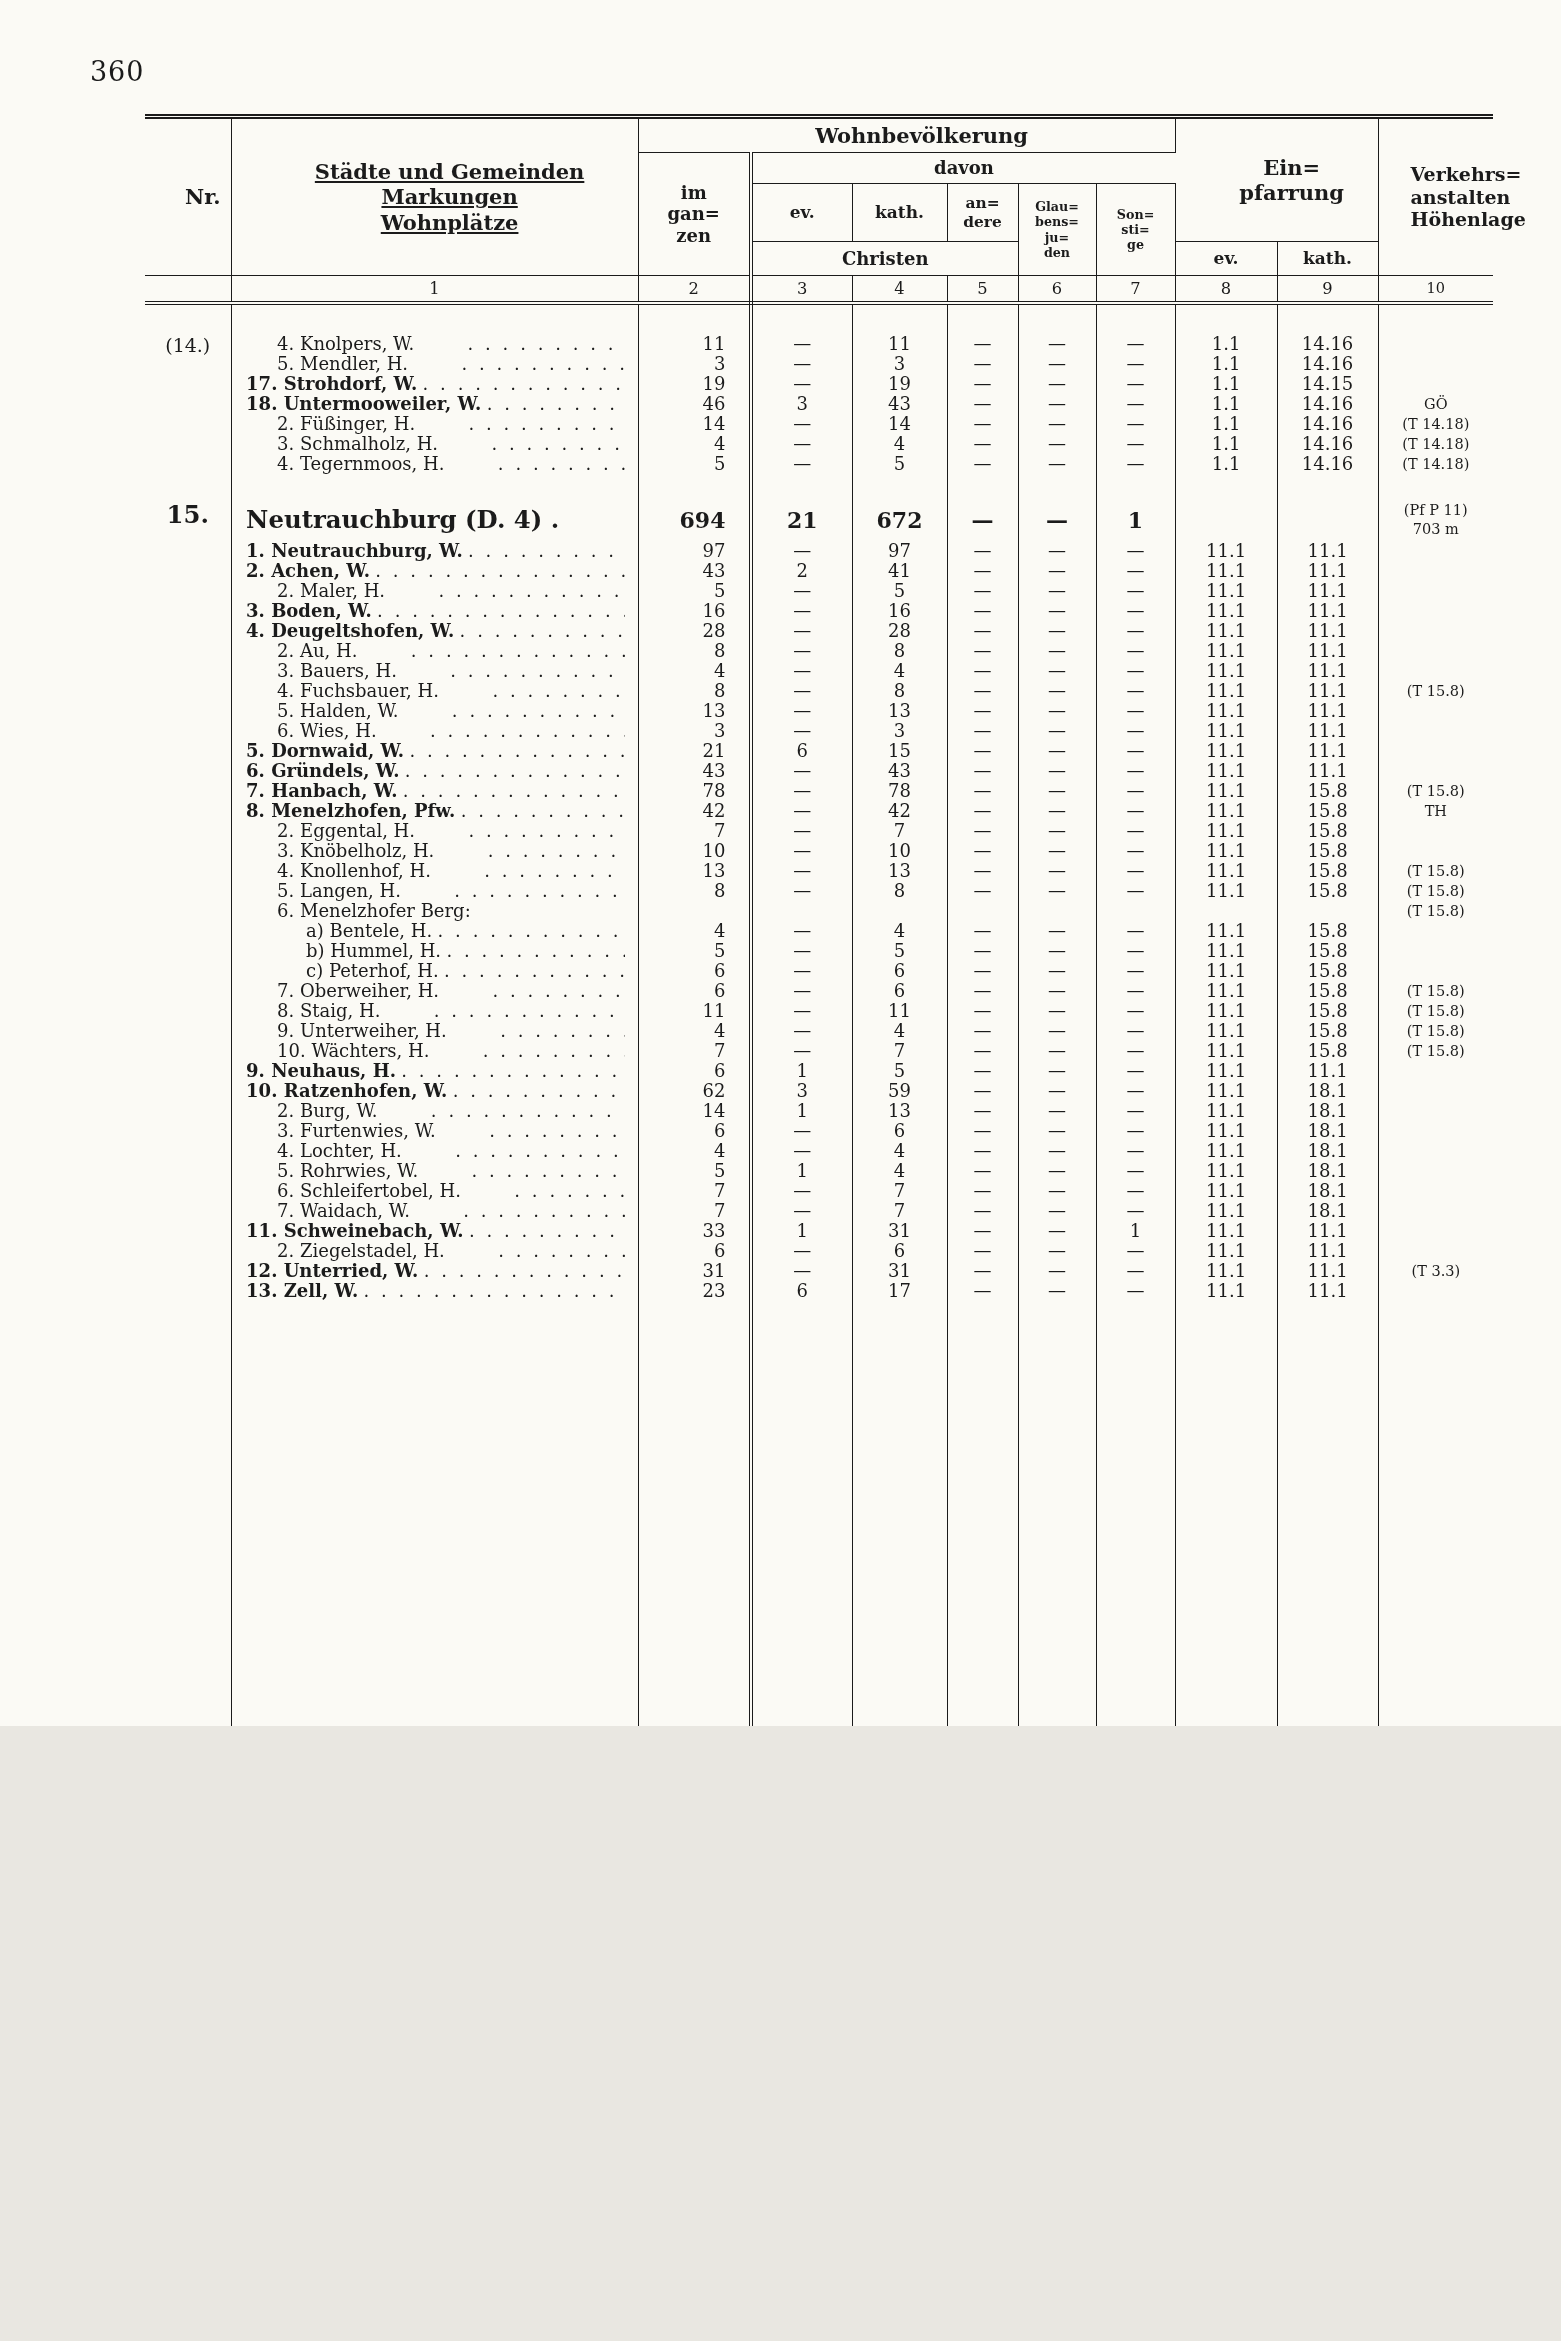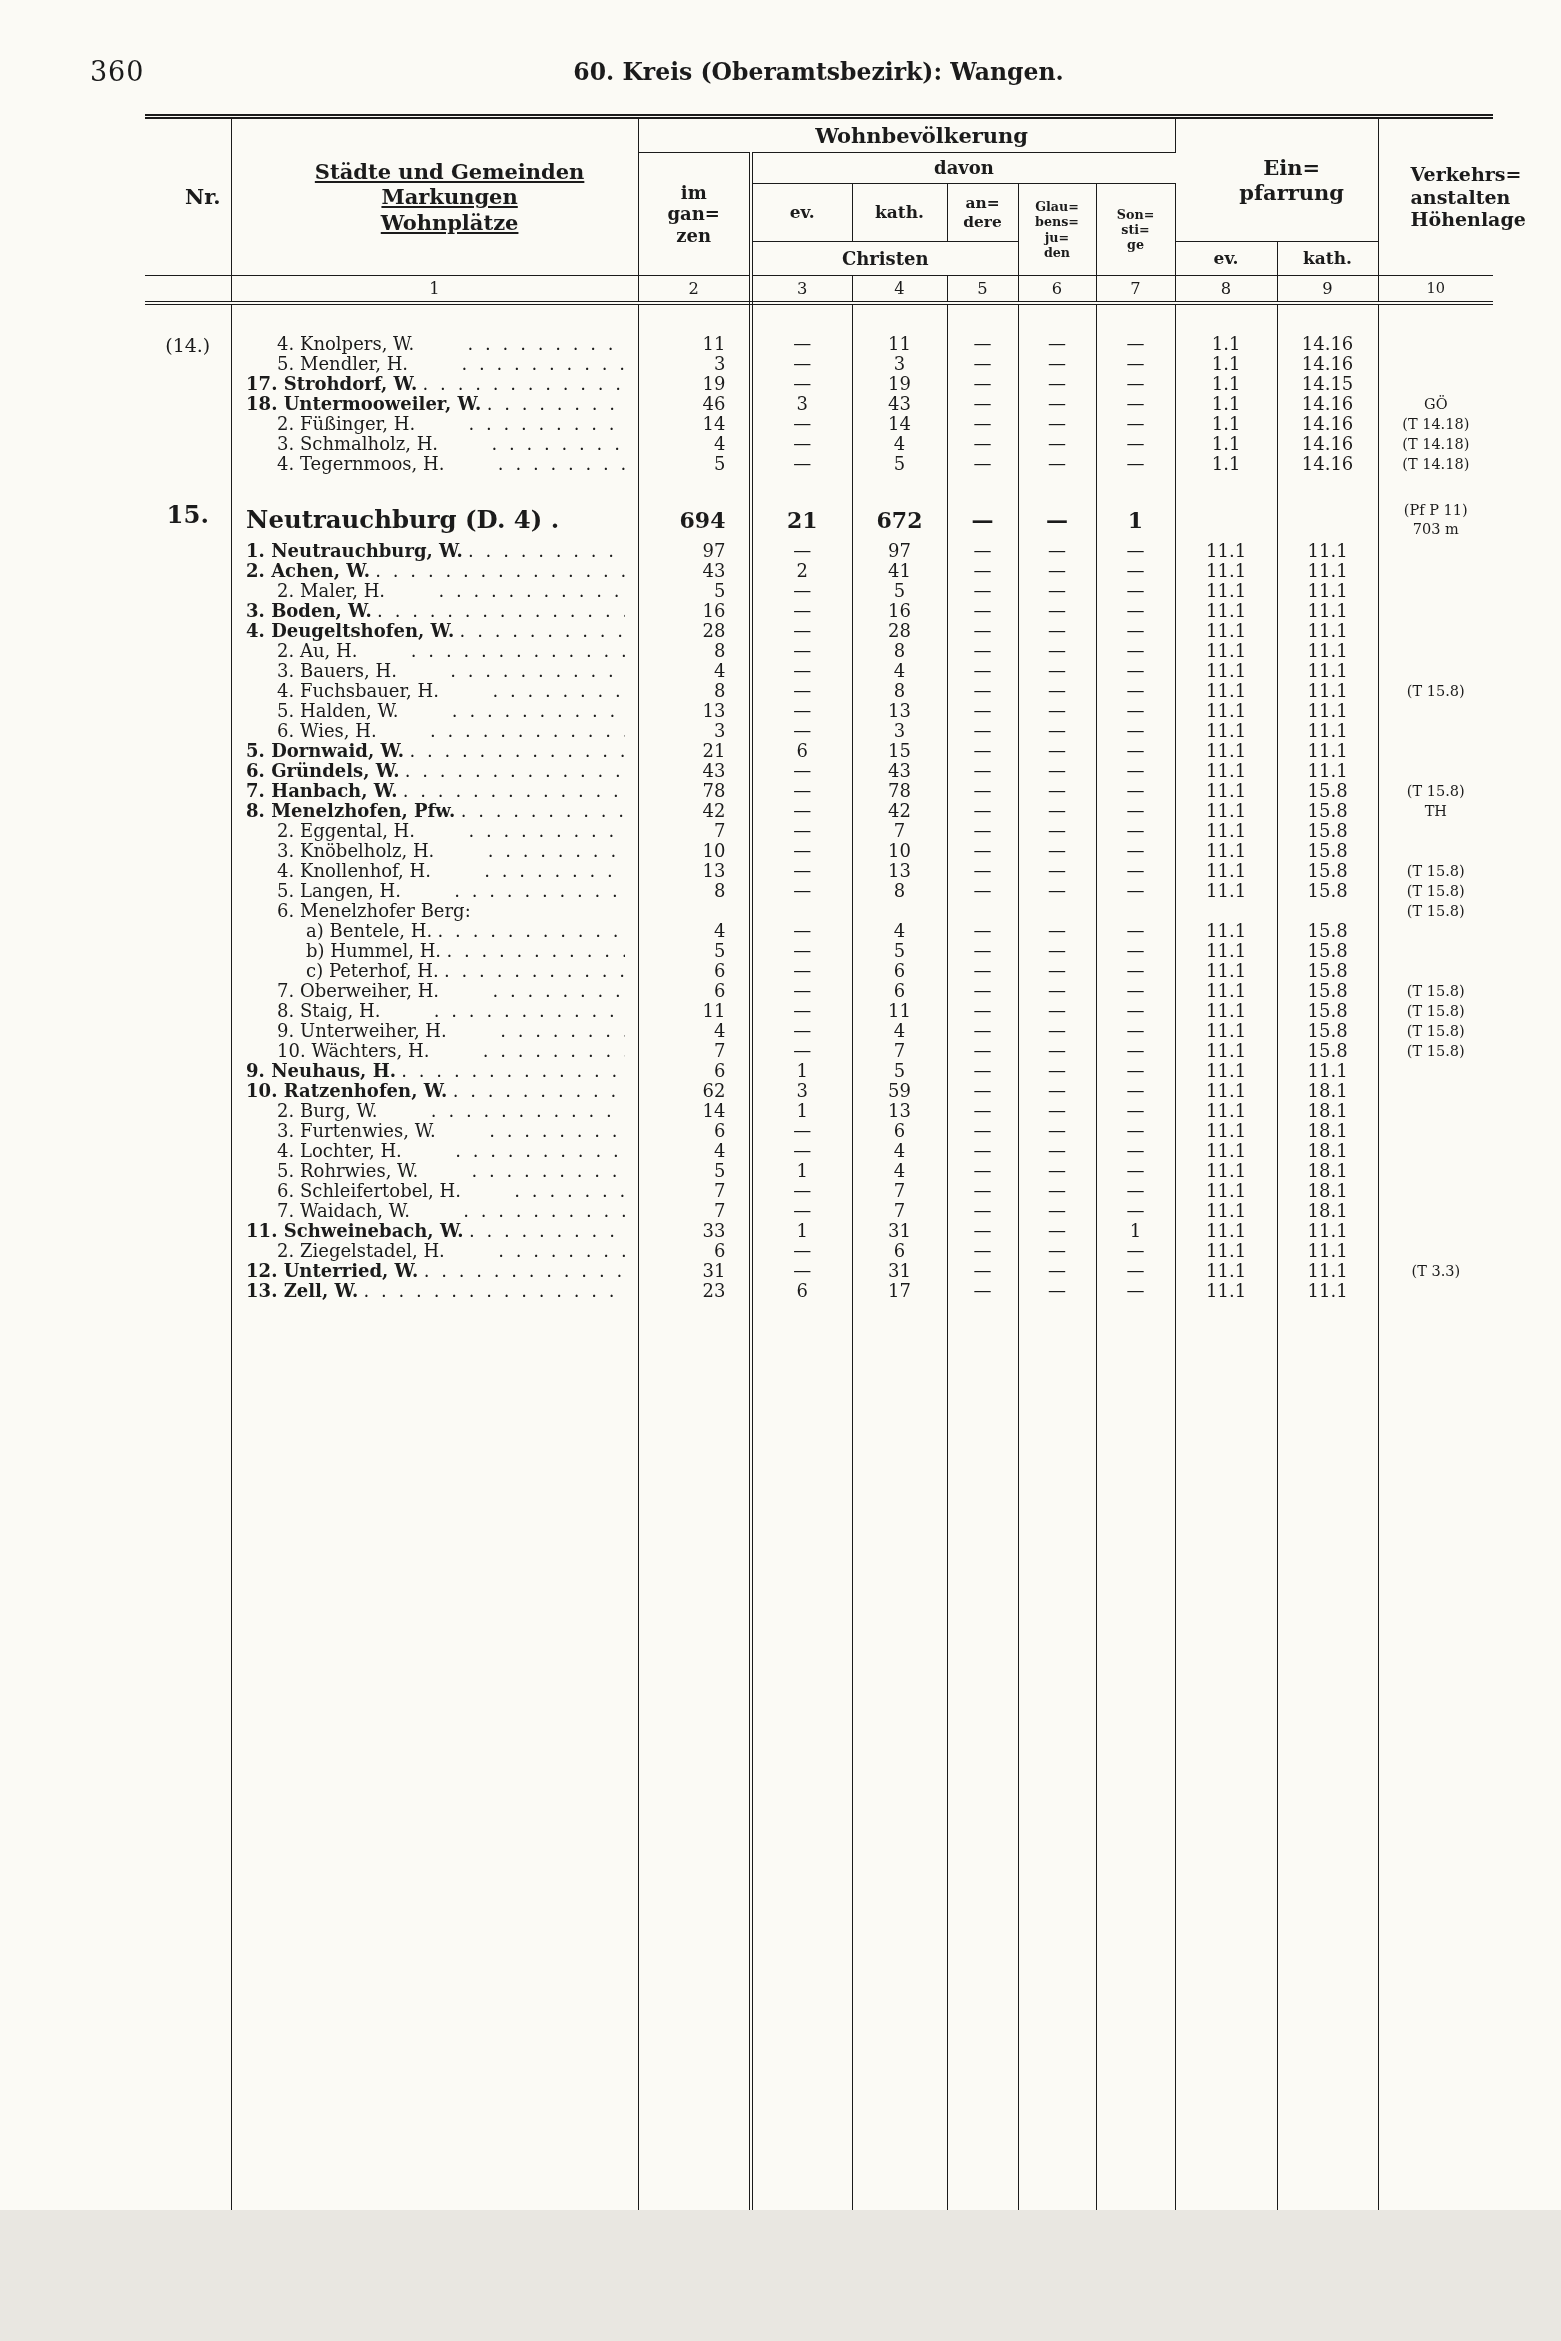--- a/index.html
+++ b/index.html
@@ -1,21 +1,21 @@
 <!DOCTYPE html>
 <html style="font-size:14.5px"><head>
 <meta charset="utf-8">
 <style>
   * { box-sizing: border-box; margin: 0; padding: 0; }
   :root { --ink: #1b1b1b; --paper: #fbfaf5; }
   html, body { background: #e9e7e1; }
   body { font-family: "DejaVu Serif", "Liberation Serif", serif; }
   .page {
     position: relative;
-    width: 1562px; height: 2210px;
+    width: 1562px; height: 1726px;
     background: var(--paper);
     color: var(--ink);
     overflow: hidden;
   }
   .page-number {
     position: absolute; left: 90px; top: 56px;
     font-size: 27px; letter-spacing: 0.9px;
   }
   .page-title {
     position: absolute; left: 145px; top: 58px; width: 1347px;
@@ -80,21 +80,20 @@
   .leader::after {
     content: "...........................................";
     letter-spacing: 11.8px; font-size: 18px; font-weight: 400;
   }
 </style>
 </head>
 <body>
 
 <div class="page">
   <span class="page-number">360</span>
-  <div class="page-title">60. Kreis (Oberamtsbezirk): Wangen.</div>
 
   <table class="stat-table">
     <colgroup>
       <col style="width:86px">
         <col style="width:407px">
         <col style="width:113px">
         <col style="width:101px">
         <col style="width:95px">
         <col style="width:71px">
         <col style="width:78px">

